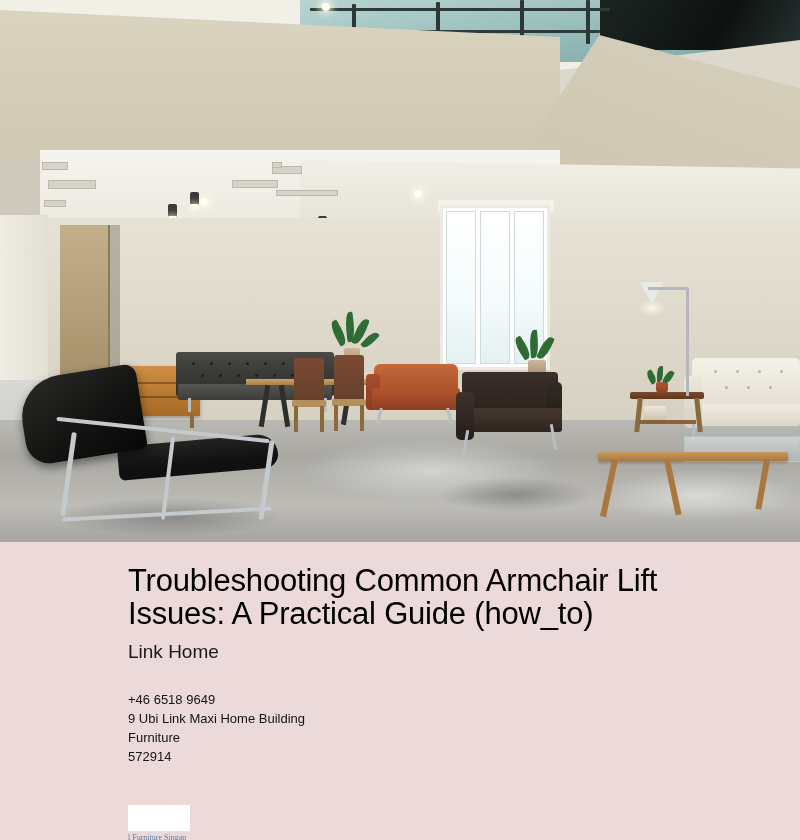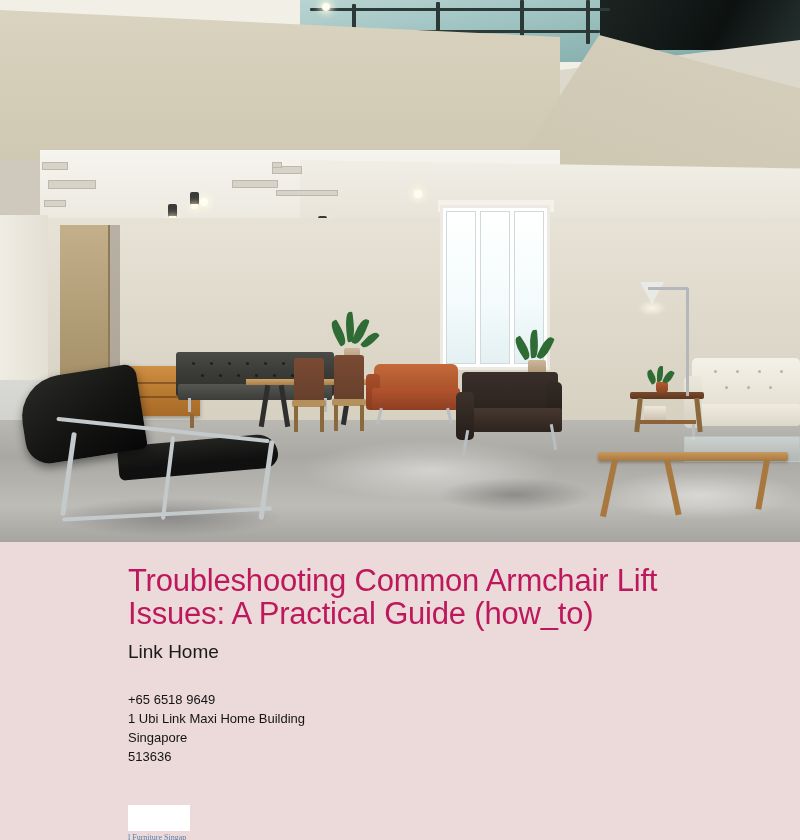--- a/index.html
+++ b/index.html
@@ -311,21 +311,21 @@
     transform:rotate(-5deg);
   }
   .lounge-rail {
     position:absolute; background:#c4c9cc; border-radius:2px;
   }
 
   
   .content { position:absolute; left:0; top:542px; width:800px; }
   .title {
     margin:22px 0 0 128px; width:600px;
-    font-size:31px; line-height:33px; color:#be185d; font-weight:400;
+    font-size:31px; line-height:33px; color:#000000; font-weight:400;
     letter-spacing:-.2px;
   }
   .company {
     margin:10px 0 0 128px;
     font-size:19px; line-height:24px; color:#1a1a1a; font-weight:400;
   }
   .contact { margin:26px 0 0 128px; }
   .contact-line {
     font-size:13px; line-height:19px; color:#141414;
   }
@@ -514,24 +514,24 @@
   </div>
 </div>
 
 <div class="content">
 
   <h1 class="title">Troubleshooting Common Armchair Lift Issues: A Practical Guide (how_to)</h1>
 
   <div class="company">Link Home</div>
 
   <div class="contact">
-    <div class="contact-line">+65 6518 9649</div>
-    <div class="contact-line">1 Ubi Link Maxi Home Building</div>
-    <div class="contact-line">Singapore</div>
-    <div class="contact-line">513636</div>
+    <div class="contact-line">+46 6518 9649</div>
+    <div class="contact-line">9 Ubi Link Maxi Home Building</div>
+    <div class="contact-line">Furniture</div>
+    <div class="contact-line">572914</div>
   </div>
 
 
   <div class="logo-wrap">
     <div class="logo-box"></div>
     <div class="logo-text">l Furniture Singap</div>
   </div>
 
 </div>
 

